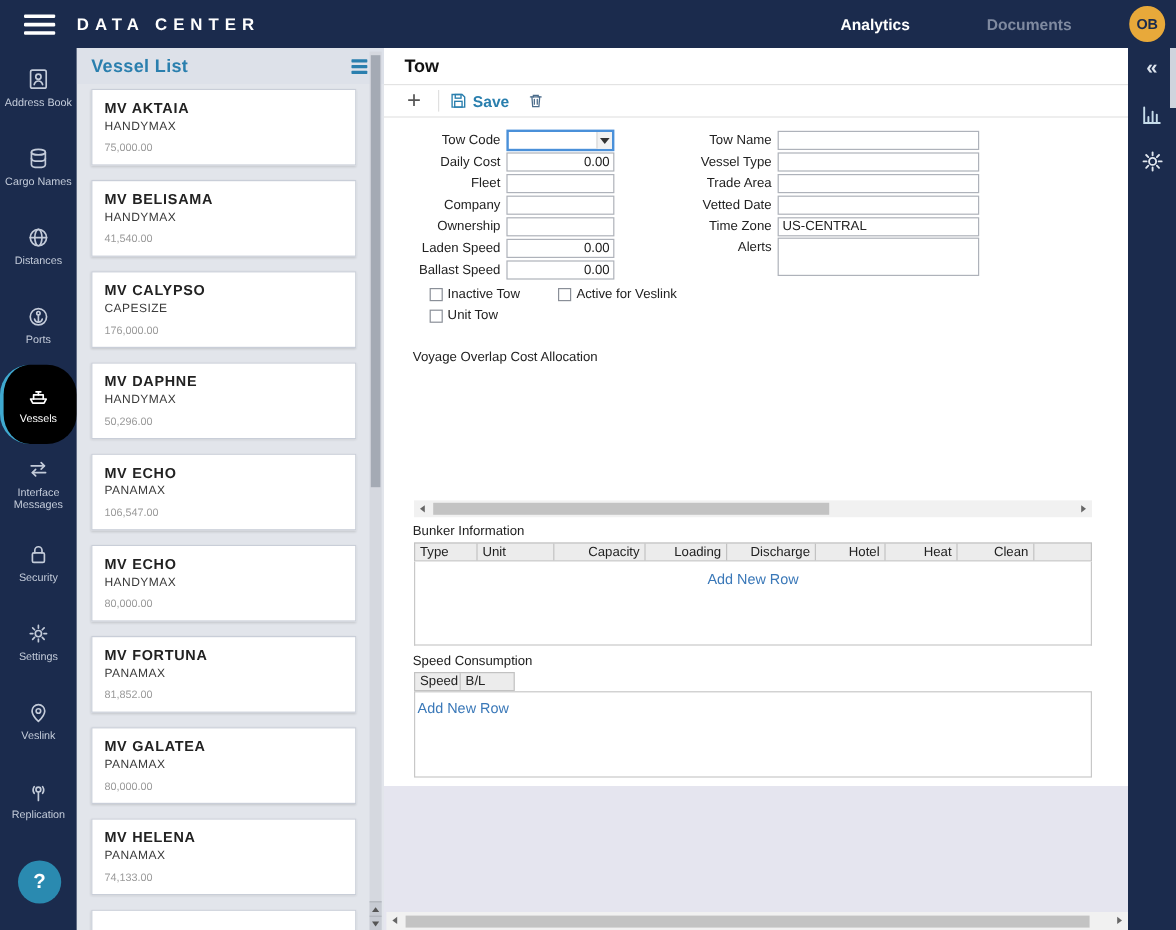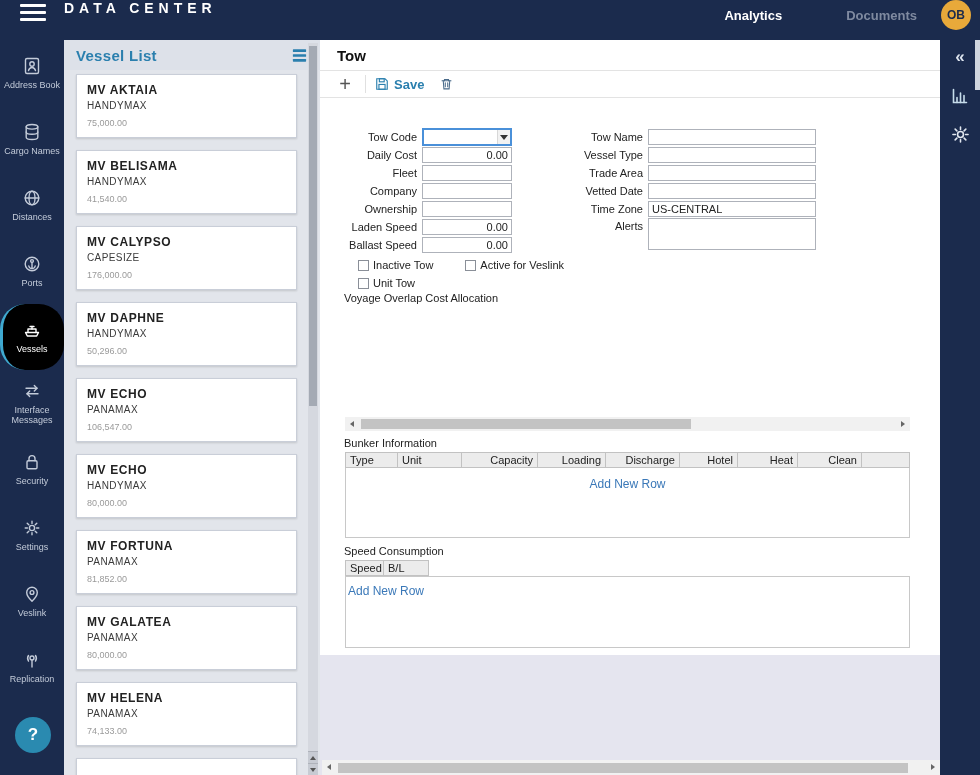--- a/index.html
+++ b/index.html
@@ -5,28 +5,28 @@
   * { box-sizing: border-box; }
   html,body { margin:0; padding:0; }
   body {
     width:980px; height:775px; position:relative; overflow:hidden;
     font-family:"Liberation Sans", sans-serif; background:#e5e5ef;
   }
   svg { display:block; }
 
   
   .topbar { position:absolute; left:0; top:0; width:980px; height:40px;
-    background:#1b2b4d; display:flex; align-items:flex-start; z-index:10; }
+    background:#1b2b4d; display:flex; align-items:center; z-index:10; }
   .hamburger { width:26px; margin-left:20px; cursor:pointer; }
   .hamburger span { display:block; height:3px; background:#fff; margin:4px 0; border-radius:1px; }
   .app-title { color:#fff; font-weight:bold; font-size:14px; letter-spacing:5px; margin-left:18px; }
   .top-right { margin-left:auto; display:flex; align-items:center; }
   .top-nav { font-size:13px; font-weight:bold; cursor:pointer; }
   .top-nav.analytics { color:#fff; margin-right:64px; }
-  .top-nav.documents { color:#7f8aa0; margin-right:24px; }
+  .top-nav.documents { color:#7f8aa0; margin-right:48px; }
   .avatar { width:30px; height:30px; border-radius:50%; background:#e8a93a; color:#1b2b4d;
     font-weight:bold; font-size:12px; display:flex; align-items:center; justify-content:center;
     margin-right:9px; cursor:pointer; }
 
   
   .sidebar { position:absolute; left:0; top:40px; width:64px; height:735px; background:#1b2b4d; }
   .side-item { height:66px; display:flex; flex-direction:column; align-items:center;
     justify-content:center; color:#c3cbd9; cursor:pointer;
     border-left:3px solid transparent; padding-right:3px; }
   .side-item .lbl { font-size:9px; text-align:center; line-height:1.15; margin-top:4px; }
@@ -63,21 +63,21 @@
   .main-white { position:absolute; left:0; top:0; width:620px; height:615px; background:#fff; }
   .page-title { position:absolute; left:17px; top:7px; font-size:15px; font-weight:bold; color:#111; }
   .divider { position:absolute; left:0; width:620px; border-top:1px solid #e3e3e3; }
   .toolbar { position:absolute; left:14px; top:31px; height:26px; display:flex; align-items:center; }
   .tb-plus { font-size:20px; color:#555; width:22px; text-align:center; cursor:pointer; line-height:22px; }
   .tbsep { width:1px; height:18px; background:#e0e0e0; margin:0 9px; }
   .tb-save { display:flex; align-items:center; gap:5px; color:#2a7fae; font-weight:bold; font-size:13px; cursor:pointer; }
   .tb-trash { margin-left:16px; cursor:pointer; }
 
   
-  .fcol { position:absolute; top:88px; }
+  .fcol { position:absolute; top:68px; }
   .fcol-left { left:7px; }
   .fcol-right { left:233px; }
   .frow { display:flex; align-items:center; height:18px; }
   .frow label { width:95px; text-align:right; font-size:11px; color:#222; padding-right:5px; }
   .frow input { height:16px; font-size:11px; border:1px solid #aeb2ba; padding:0 3px;
     font-family:inherit; color:#222; }
   .fcol-left  .frow input { width:90px; }
   .fcol-right .frow input { width:168px; }
   .num { text-align:right; }
   .select { width:90px; height:18px; border:2px solid #4a90d9; background:#fff;

